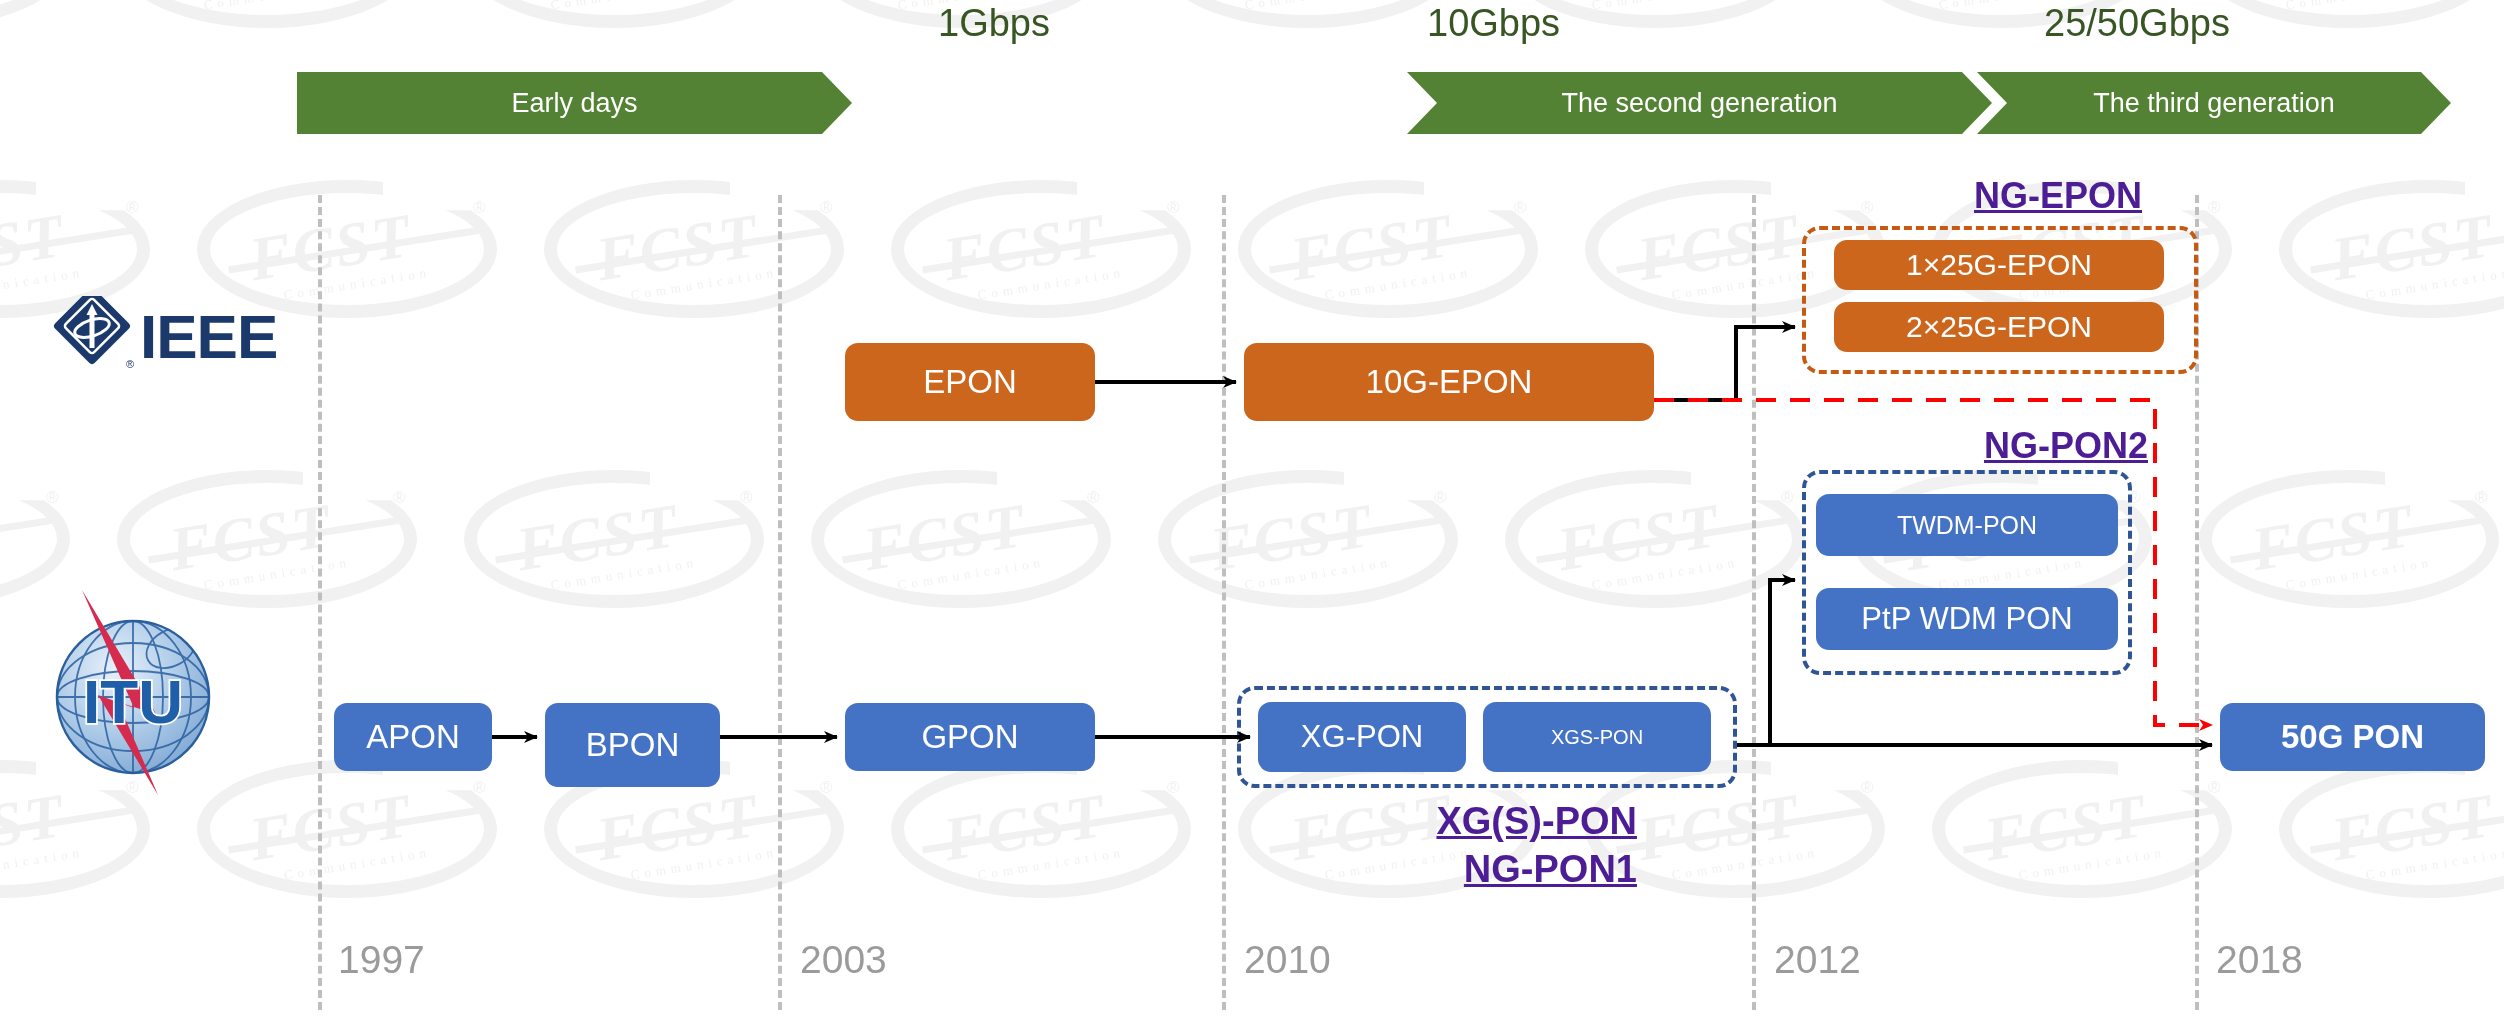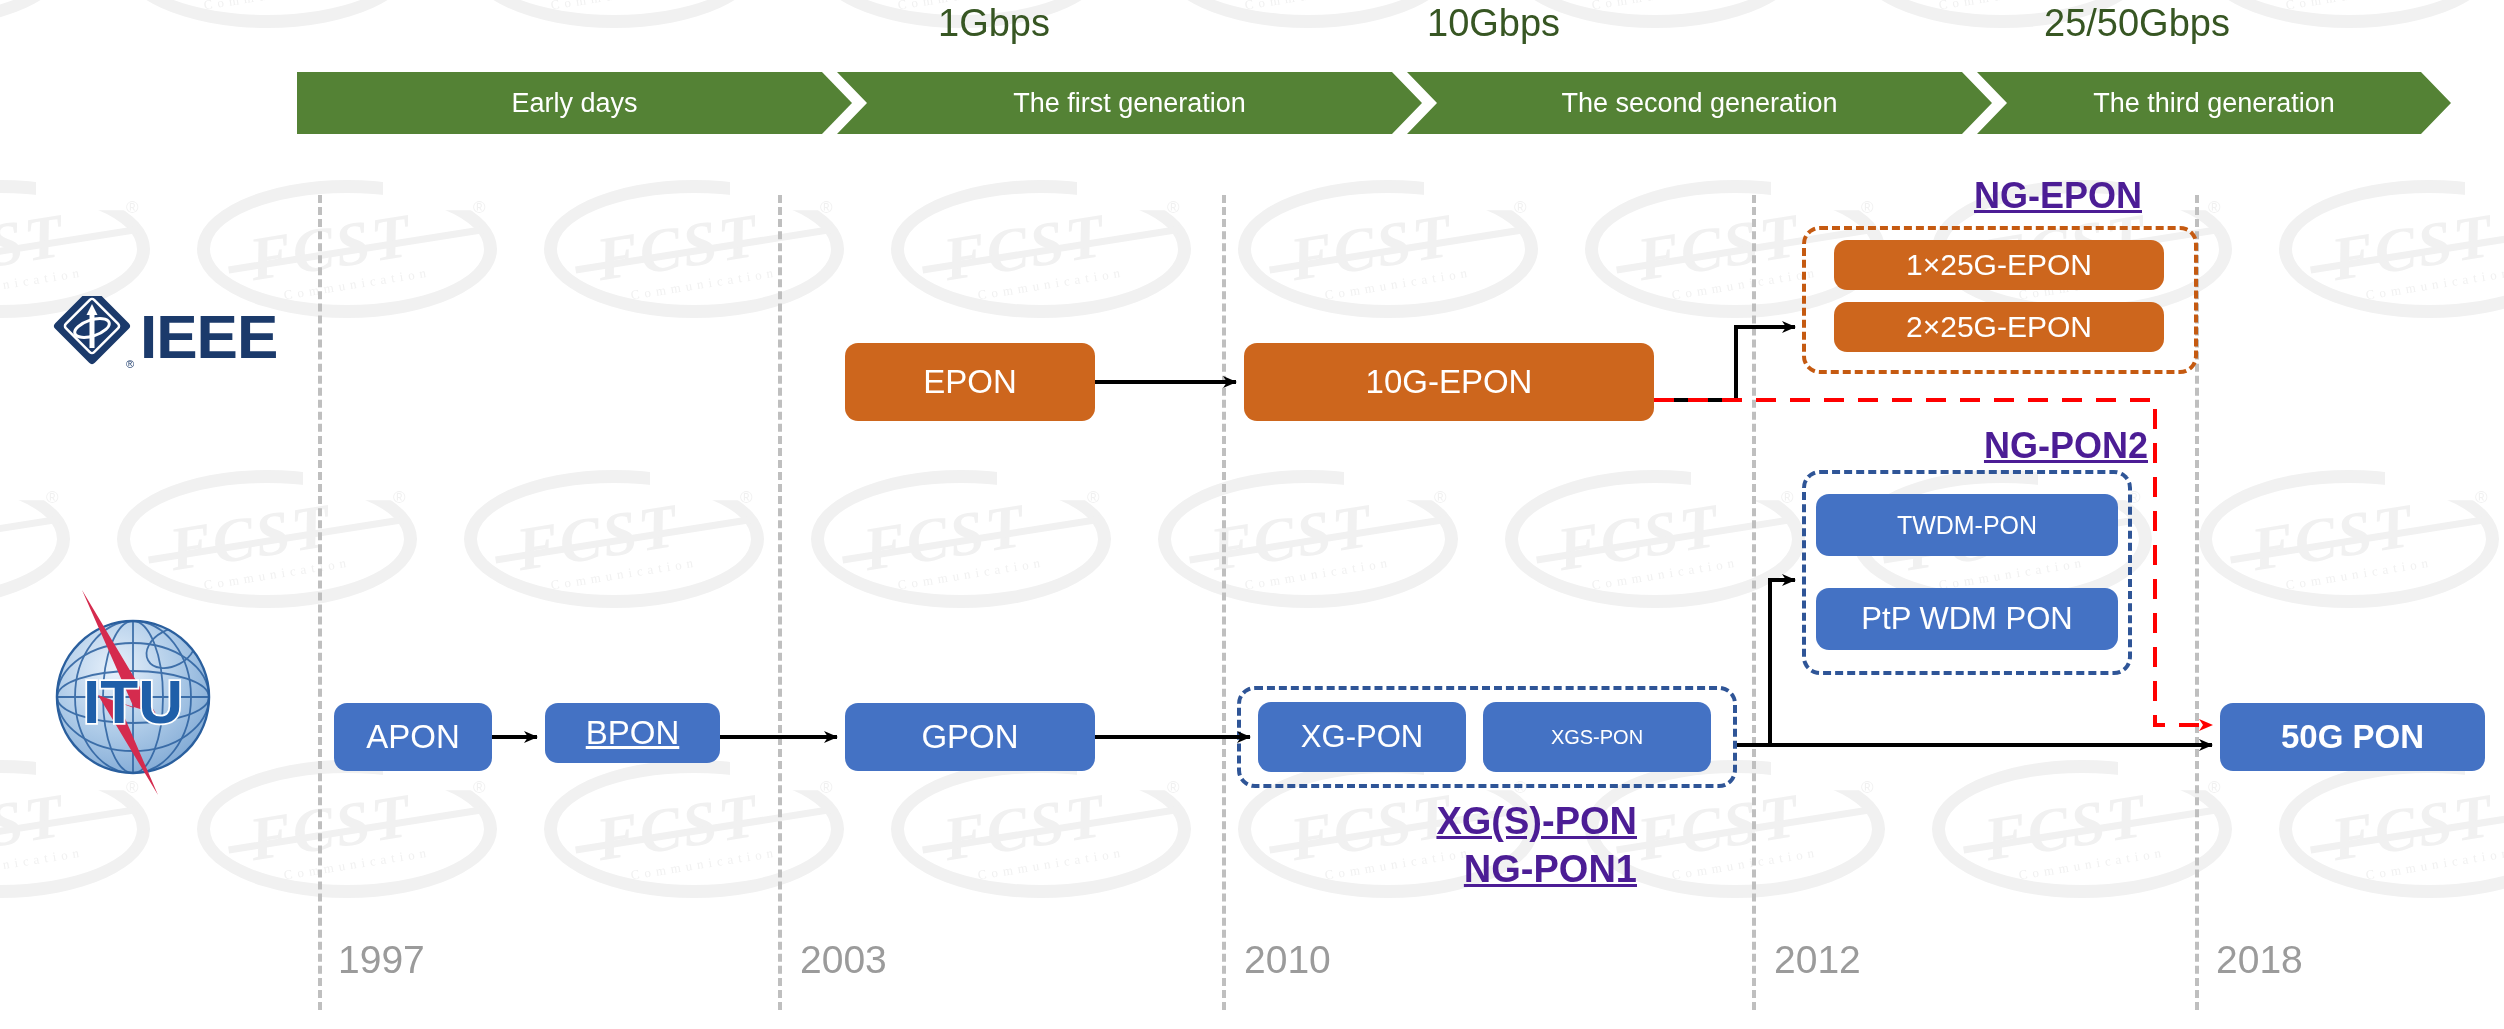--- a/index.html
+++ b/index.html
@@ -334,23 +334,20 @@
 <div class="yearlbl" style="left:1774px">2012</div>
 <div class="yearlbl" style="left:2216px">2018</div>
 
 <div class="speed s0">1Gbps</div>
 <div class="speed s1">10Gbps</div>
 <div class="speed s2">25/50Gbps</div>
 
 <div id="banner">
   <div class="chev c0">
     <span>Early days</span>
-  </div>
-  <div class="chev c1">
-    <span>The first generation</span>
   </div>
   <div class="chev c2">
     <span>The second generation</span>
   </div>
   <div class="chev c3">
     <span>The third generation</span>
   </div>
 </div>
 
 <div id="ieee-logo">
@@ -418,21 +415,21 @@
 <div class="box blue" style="left:1816px; top:494px; width:302px; height:62px; font-size:25px;">
   <span>TWDM-PON</span>
 </div>
 <div class="box blue" style="left:1816px; top:588px; width:302px; height:62px; font-size:31px;">
   <span>PtP WDM PON</span>
 </div>
 
 <div class="box blue" style="left:334px; top:703px; width:158px; height:68px;">
   <span>APON</span>
 </div>
-<div class="box blue" style="left:545px; top:703px; width:175px; height:60px;text-decoration:underline;">
+<div class="box blue" style="left:545px; top:703px; width:175px; height:84px;">
   <span>BPON</span>
 </div>
 <div class="box blue" style="left:845px; top:703px; width:250px; height:68px;">
   <span>GPON</span>
 </div>
 
 <div class="group blue" style="left:1237px; top:686px; width:500px; height:102px;"></div>
 <div class="box blue" style="left:1258px; top:702px; width:208px; height:70px; font-size:31px;">
   <span>XG-PON</span>
 </div>

